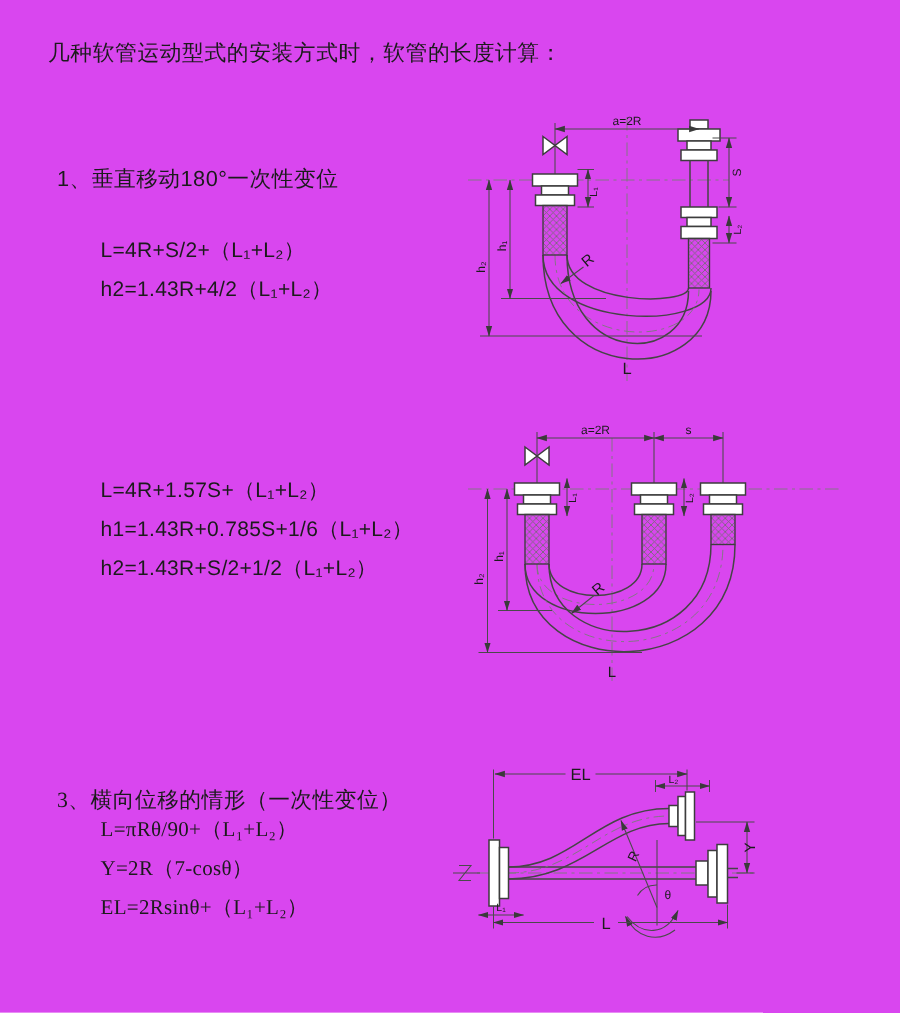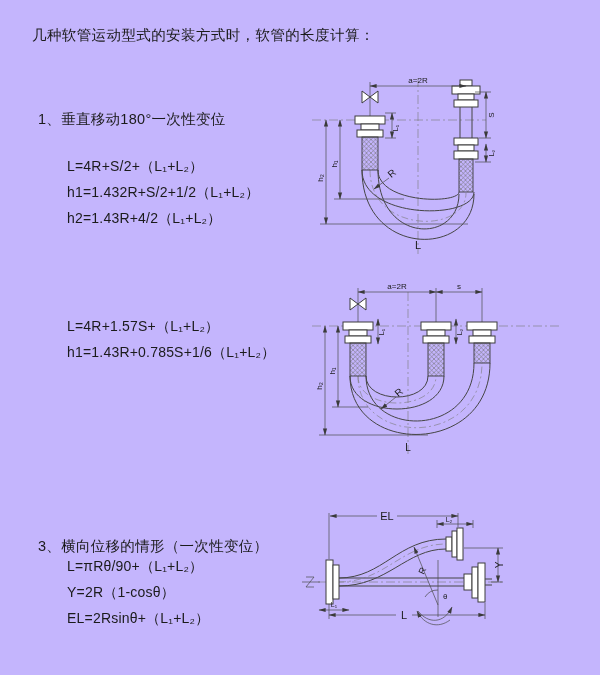--- a/index.html
+++ b/index.html
@@ -1,21 +1,21 @@
 <!DOCTYPE html>
 <html><head>
 <meta charset="utf-8">
 <style>
   html,body{margin:0;padding:0;background:#fff;}
   body{width:600px;height:675px;position:relative;overflow:hidden;
        font-family:"Liberation Sans","DejaVu Sans",sans-serif;color:#1b1b1b;}
-  .page{position:absolute;inset:0;background:#c4b5fd;}
+  .page{position:absolute;inset:0;background:#d946ef;}
   .title{position:absolute;left:32px;top:26px;font-size:14.5px;letter-spacing:.4px;}
   .section{position:absolute;left:38px;width:275px;}
-  .sec1{top:110px;} .sec2{top:306px;} .sec3{top:537px;}
+  .sec1{top:110px;} .sec2{top:306px;} .sec3{top:524px;font-family:Liberation Serif, serif;}
   .heading{font-size:14.5px;white-space:nowrap;letter-spacing:.3px;}
   .formulas{padding-left:29px;}
   .sec1 .formulas{margin-top:29px;} .sec2 .formulas{margin-top:12px;} .sec3 .formulas{margin-top:2px;}
   .formula{font-size:14px;height:26px;line-height:17px;white-space:nowrap;letter-spacing:.2px;}
   .diagram{position:absolute;}
   #d1{left:308px;top:72px;} #d2{left:308px;top:278px;} #d3{left:298px;top:503px;}
   
   .obj{fill:#ffffff;stroke:#3d3d3d;stroke-width:1;}
   .hose{fill:none;stroke:#454545;stroke-width:1;}
   .braid{fill:url(#braidpat);stroke:#3d3d3d;stroke-width:.9;}
@@ -42,39 +42,39 @@
       </marker>
     </defs>
   </svg>
 
   <div class="section sec1">
     <div class="heading">
       <span>1、</span><span>垂直移动180°一次性变位</span>
     </div>
     <div class="formulas">
       <div class="formula">L=4R+S/2+（L₁+L₂）</div>
-      <div class="formula">h1=1.432R+S/2+1/2（L₁+L₂）</div>
       <div class="formula">h2=1.43R+4/2（L₁+L₂）</div>
     </div>
   </div>
 
   <div class="section sec2">
     <div class="formulas">
       <div class="formula">L=4R+1.57S+（L₁+L₂）</div>
       <div class="formula">h1=1.43R+0.785S+1/6（L₁+L₂）</div>
+      <div class="formula">h2=1.43R+S/2+1/2（L₁+L₂）</div>
     </div>
   </div>
 
   <div class="section sec3">
     <div class="heading">
       <span>3、</span><span>横向位移的情形（一次性变位）</span>
     </div>
     <div class="formulas">
       <div class="formula">L=πRθ/90+（L₁+L₂）</div>
-      <div class="formula">Y=2R（1-cosθ）</div>
+      <div class="formula">Y=2R（7-cosθ）</div>
       <div class="formula">EL=2Rsinθ+（L₁+L₂）</div>
     </div>
   </div>
 
   <svg id="d1" class="diagram" width="292" height="188" viewBox="0 0 292 188">
     <g>
       <path class="cl" d="M110,6 V182"></path>
       <path class="cl" d="M4,48 H178"></path>
     </g>
 

